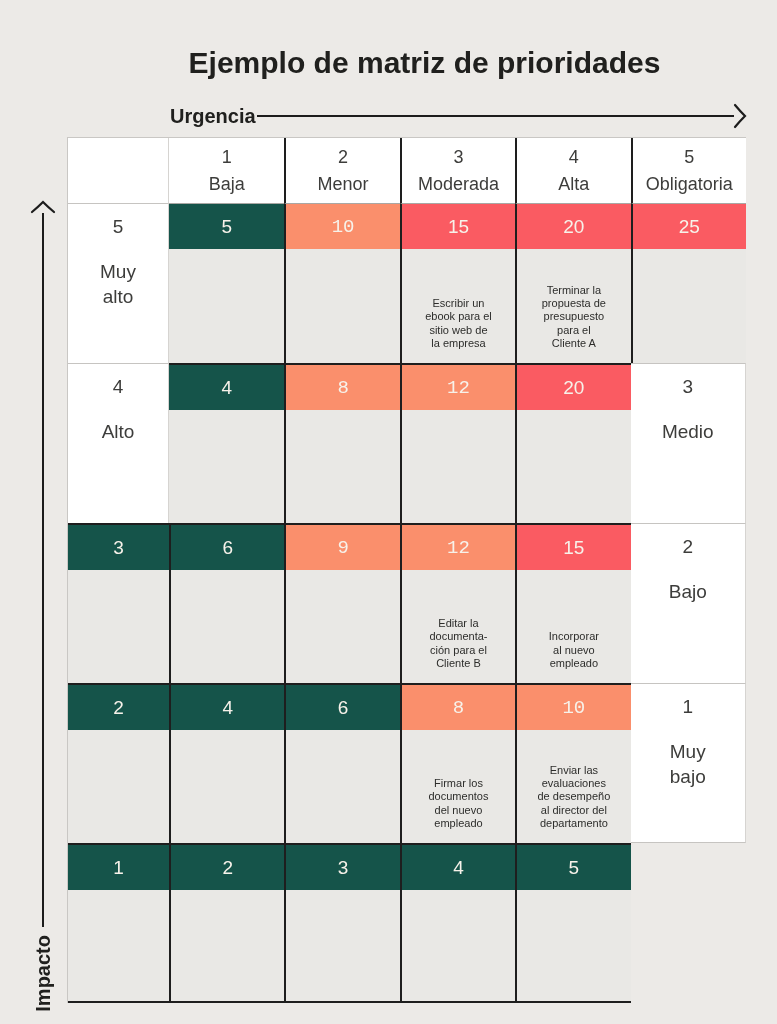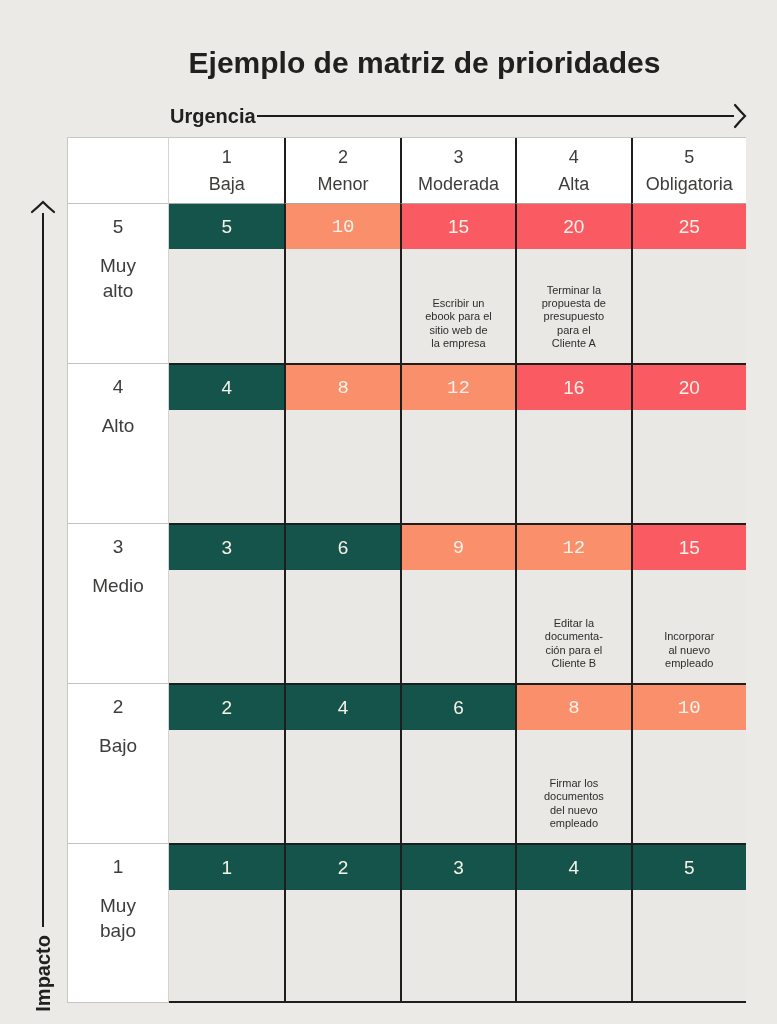--- a/index.html
+++ b/index.html
@@ -31,21 +31,21 @@
           border-top:1px solid #c9c7c4;border-left:1px solid #c9c7c4;}
   .matrix > div{box-sizing:border-box;}
 
   .corner{background:#ffffff;border-right:1px solid #d6d4d1;}
   .colhead{background:#ffffff;display:flex;flex-direction:column;align-items:center;
            justify-content:center;font-size:18px;line-height:1.45;color:#3d3d3b;text-align:center;}
   .bl{border-left:2px solid #1e1e1e;}
 
   .rowhead{background:#ffffff;border-right:1px solid #d6d4d1;border-top:1px solid #c6c4c1;
            padding-top:11px;text-align:center;font-size:19px;line-height:1.28;color:#3d3d3b;}
-  .rowhead .rh-label{margin-top:15px;white-space:pre-line;}
+  .rowhead .rh-label{margin-top:21px;white-space:pre-line;}
   .rowhead.lrh{border-bottom:1px solid #c6c4c1;}
 
   .cell{position:relative;background:#e9e8e5;}
   .cell{border-top:2px solid #1e1e1e;}
   .cell.fr{border-top:1px solid #a9a7a4;}
   .cell.lr{border-bottom:2px solid #1e1e1e;}
 
   .bar{height:45px;display:flex;align-items:center;justify-content:center;
        font-size:19px;font-weight:500;color:#f7f2ea;}
   .bar[data-color="green"]{background:var(--c-green,#15544a);}
@@ -145,24 +145,20 @@
     </div>
     <div class="cell bl">
       <div class="bar" data-color="salmon">8</div>
       <div class="task"></div>
     </div>
     <div class="cell bl">
       <div class="bar" data-color="salmon">12</div>
       <div class="task"></div>
     </div>
     <div class="cell bl">
-      <div class="bar" data-color="red">16</div>
-      <div class="task"></div>
-    </div>
-    <div class="cell bl">
       <div class="bar" data-color="red">20</div>
       <div class="task"></div>
     </div>
 
     <div class="rowhead">
       <div>3</div>
       <div class="rh-label">Medio</div>
     </div>
     <div class="cell">
       <div class="bar" data-color="green">3</div>
@@ -207,20 +203,25 @@
     </div>
     <div class="cell bl">
       <div class="bar" data-color="salmon">8</div>
       <div class="task">Firmar los
 documentos
 del nuevo
 empleado</div>
     </div>
     <div class="cell bl">
       <div class="bar" data-color="salmon">10</div>
+      <div class="task">Enviar las
+evaluaciones
+de desempeño
+al director del
+departamento</div>
     </div>
 
     <div class="rowhead lrh">
       <div>1</div>
       <div class="rh-label">Muy
 bajo</div>
     </div>
     <div class="cell lr">
       <div class="bar" data-color="green">1</div>
       <div class="task"></div>

